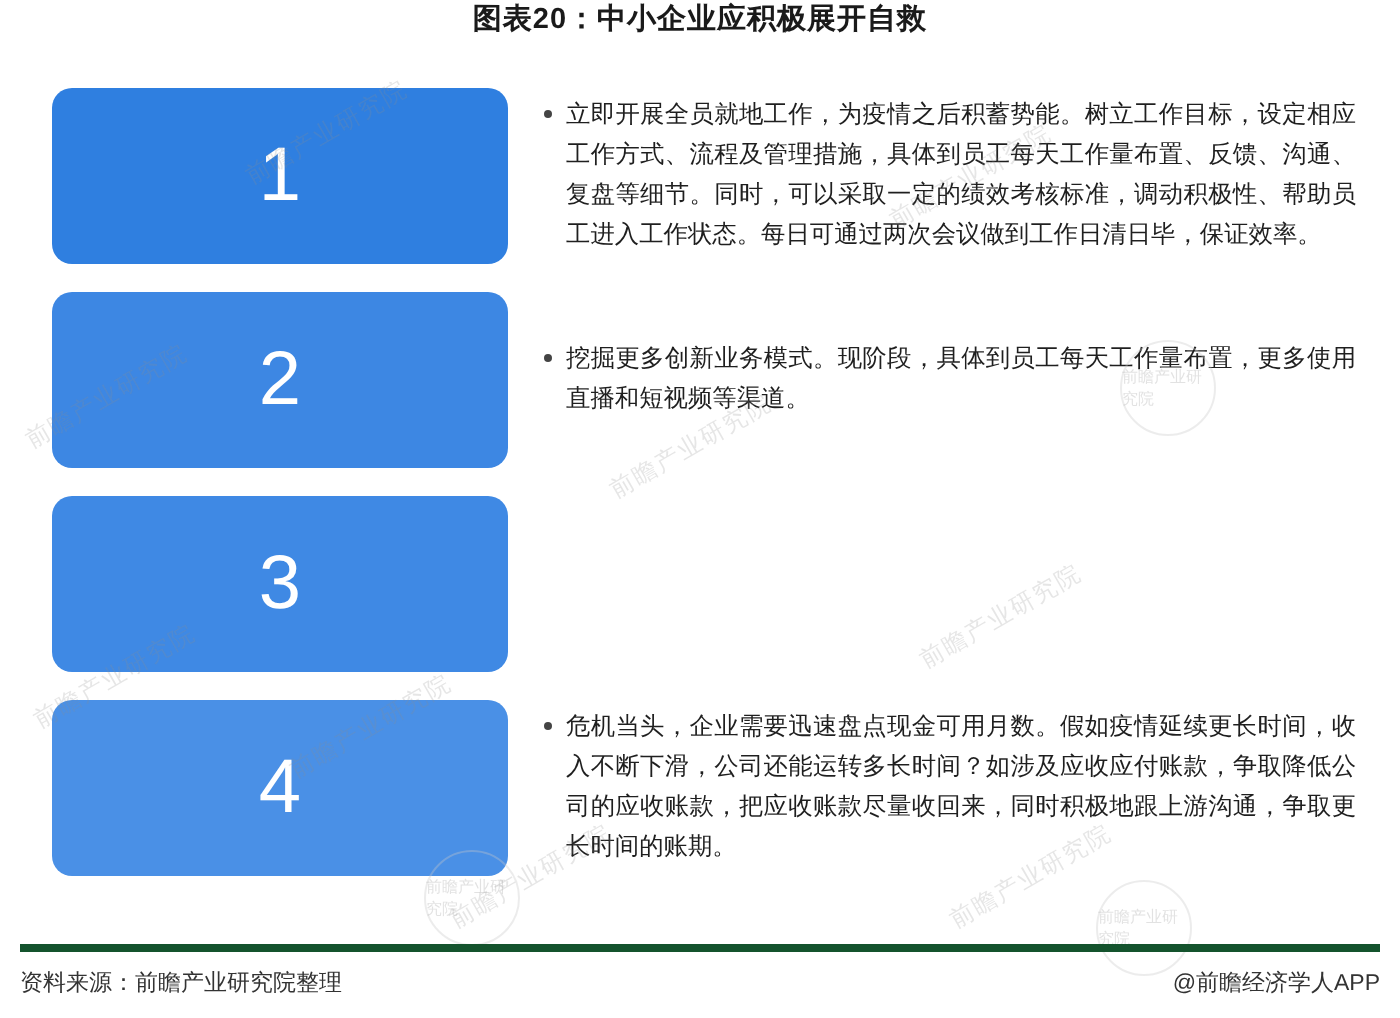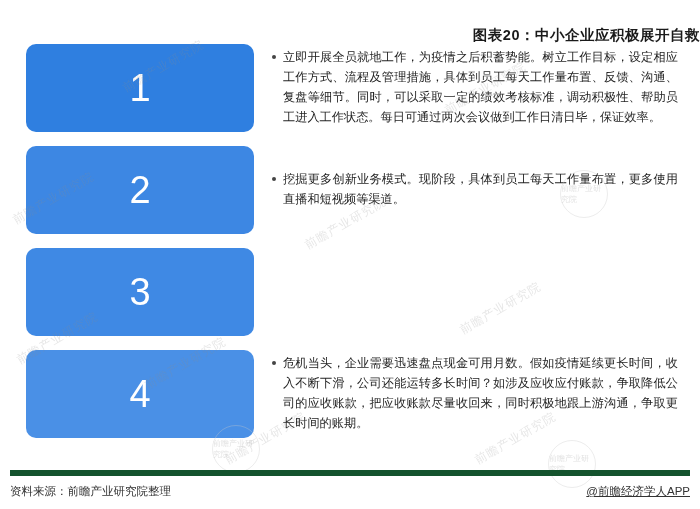--- a/index.html
+++ b/index.html
@@ -15,25 +15,25 @@
     position: relative;
     overflow: hidden;
   }
   .page {
     position: relative;
     width: 700px;
     height: 509px;
     box-sizing: border-box;
   }
   .title {
-    text-align: right;
+    text-align: center;
     font-size: 14.5px;
     font-weight: bold;
     color: #1a1a1a;
-    padding-top: 26px;
+    padding-top: 0;
     letter-spacing: 0.5px;
   }
   .rows {
     position: absolute;
     top: 44px;
     left: 26px;
     right: 16px;
     display: flex;
     flex-direction: column;
     gap: 14px;
@@ -85,28 +85,28 @@
     font-size: 12.2px;
     line-height: 1.62;
     color: #1f1f1f;
     text-align: justify;
   }
   .footer {
     position: absolute;
     bottom: 10px;
     left: 10px;
     right: 10px;
-    border-top: 6px solid #14532d;
+    border-top: 4px solid #14532d;
     padding-top: 8px;
     display: flex;
     justify-content: space-between;
     font-size: 11.5px;
     color: #333;
   }
-  .footer .right { color: #333; text-decoration: underline; }
+  .footer .right { color: #333; }
 
   
   .wm {
     position: absolute;
     color: rgba(140,140,140,0.22);
     font-size: 12px;
     transform: rotate(-30deg);
     white-space: nowrap;
     pointer-events: none;
     font-family: "Liberation Sans", sans-serif;

